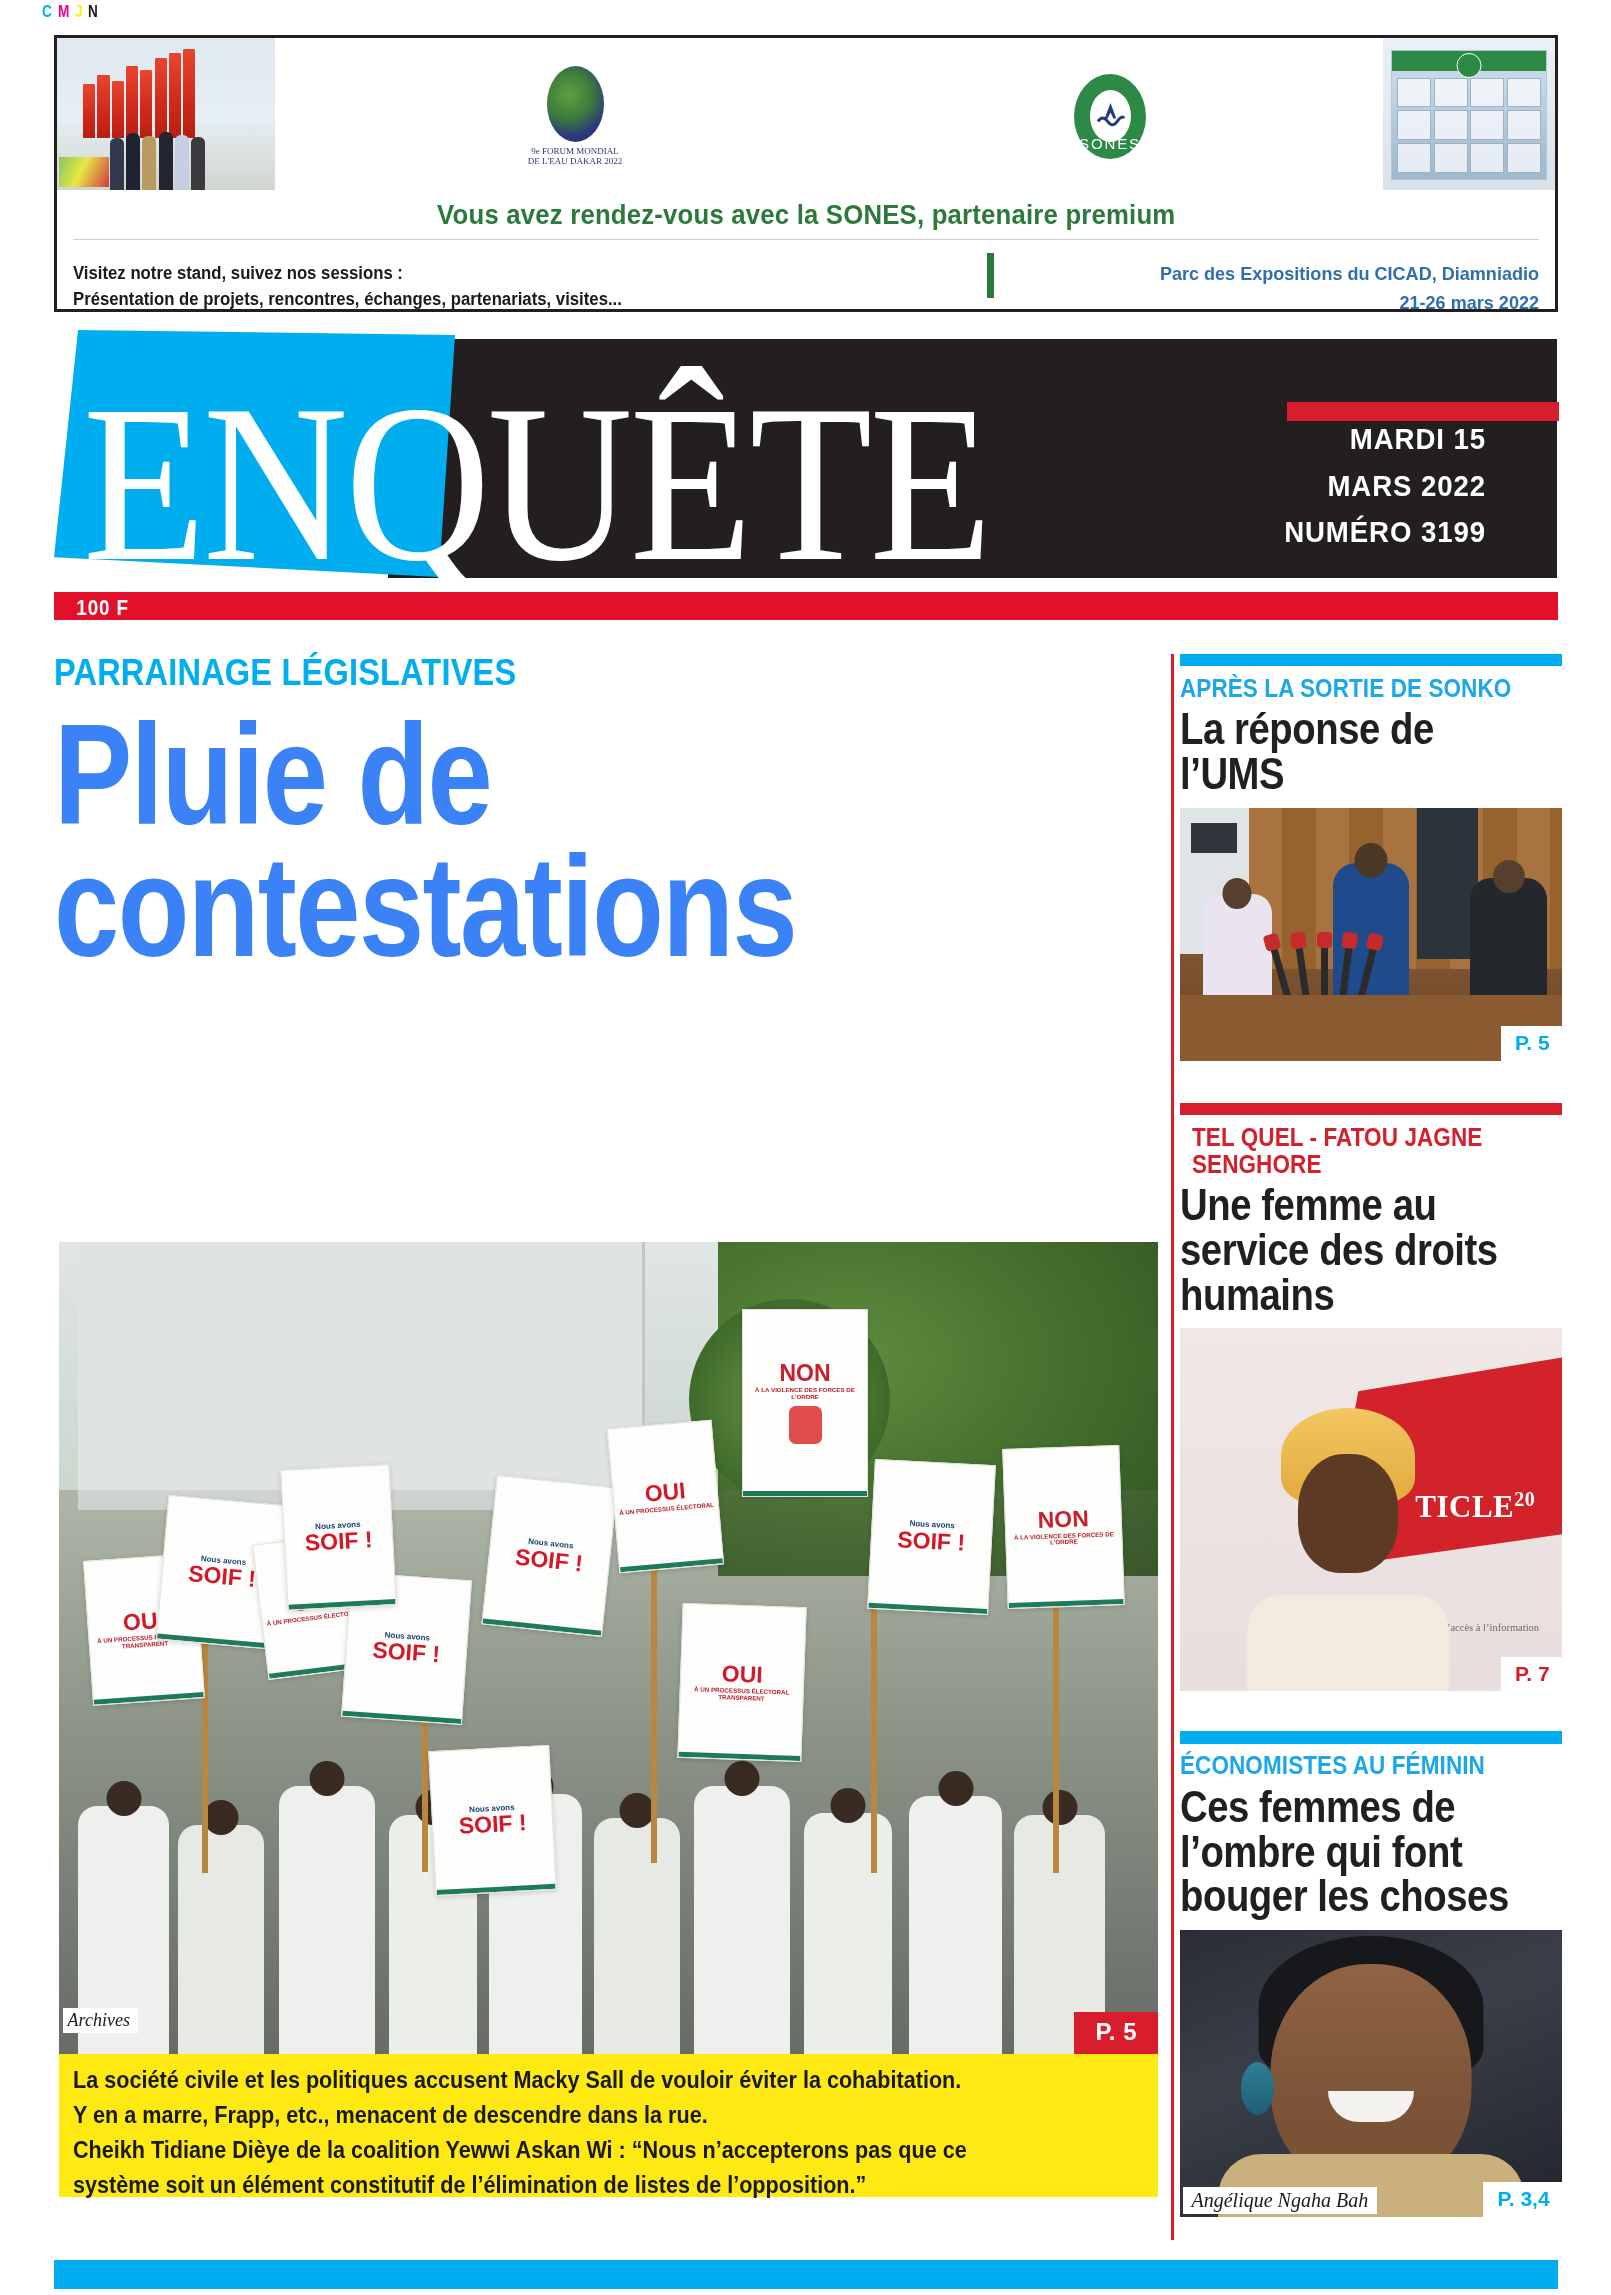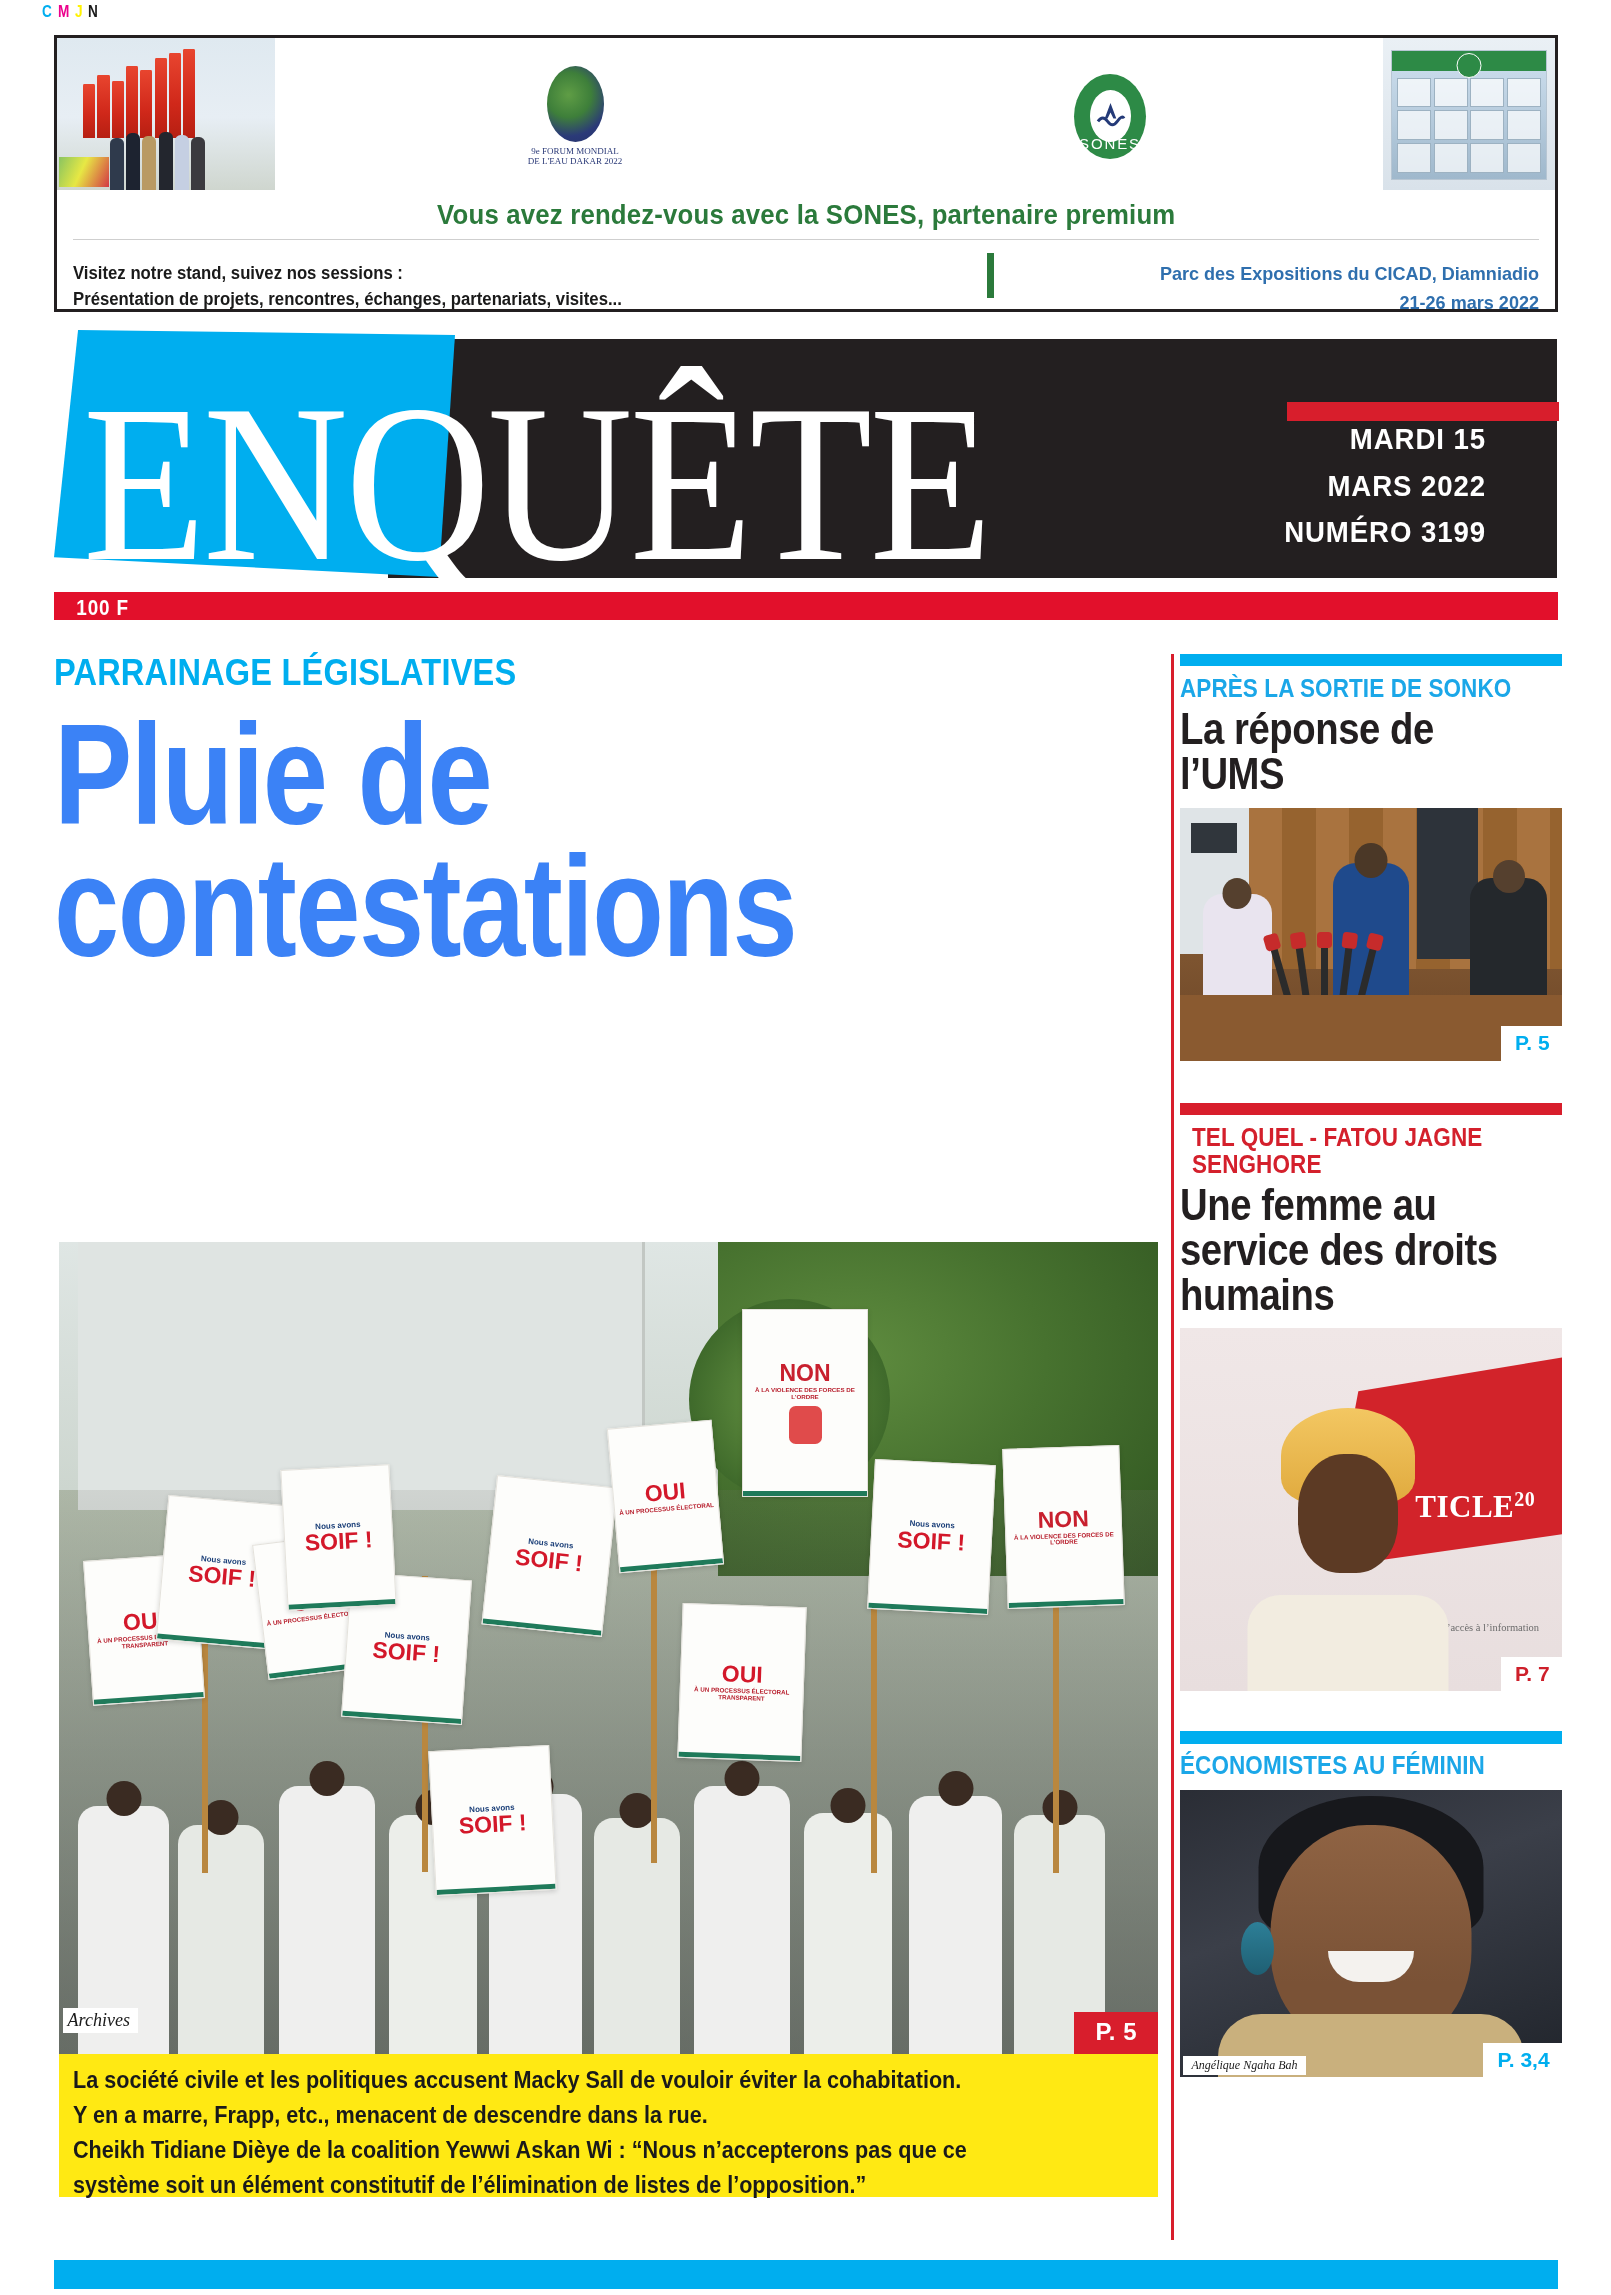--- a/index.html
+++ b/index.html
@@ -166,21 +166,21 @@
   .side-kicker span{display:inline-block;transform:scaleX(.9);transform-origin:left;}
   .k-cyan{color:#1BA7E8;} .k-red{color:#D4202C;margin-left:12px;}
   .side-title{font-family:"Liberation Sans Narrow","Liberation Sans",sans-serif;
       font-weight:800;color:#231F20;font-size:44px;line-height:1.02;letter-spacing:-0.5px;}
   .side-title span{display:block;transform:scaleX(.87);transform-origin:left;}
   .side-photo{position:relative;margin-top:10.5px;overflow:hidden;}
   .pbadge{position:absolute;right:0;bottom:0;background:#fff;font-weight:800;font-size:21px;
       padding:4.8px 12.4px 5.7px 14.3px;font-family:"Liberation Sans Narrow","Liberation Sans",sans-serif;}
   .pb-cyan{color:#00AEEF;} .pb-red{color:#CE1F2A;}
   .cap-name{position:absolute;left:2.9px;bottom:2.9px;background:#fff;padding:1.9px 8.6px;
-      font-family:"Liberation Serif",serif;font-style:italic;font-size:12px;color:#1a1a1a;}
+      font-family:"Liberation Serif",serif;font-style:italic;font-size:20px;color:#1a1a1a;}
 
   
   .photo-presser{height:253px;background:linear-gradient(180deg,#9a6b3d 0%,#7d5430 60%,#6b4526 100%);position:relative;}
   .pp-wall{position:absolute;left:18%;top:0;width:82%;height:64%;
       background:repeating-linear-gradient(90deg,#a9733f 0 33px,#96632f 33px 67px);}
   .pp-dark{position:absolute;left:62%;top:0;width:16%;height:60%;background:#2d333a;}
   .pp-left{position:absolute;left:0;top:0;width:20%;height:58%;background:#dfe4e7;}
   .pp-ac{position:absolute;left:3%;top:6%;width:12%;height:12%;background:#30363c;}
   .pp-table{position:absolute;left:0;right:0;bottom:0;height:26%;background:#8a5a30;}
   .pp-p1{position:absolute;left:6%;bottom:26%;width:18%;height:40%;background:#e9e4ef;border-radius:19px 19px 0 0;}
@@ -504,20 +504,25 @@
         </div>
         <div class="pbadge pb-red">P. 7</div>
       </div>
     </div>
 
     <div class="art" style="margin-top:40px;">
       <div class="bar bar-cyan"></div>
       <div class="side-kicker k-cyan">
         <span>ÉCONOMISTES AU FÉMININ</span>
       </div>
+      <div class="side-title">
+        <span>Ces femmes de</span>
+        <span>l’ombre qui font</span>
+        <span>bouger les choses</span>
+      </div>
       <div class="side-photo photo-portrait">
         <div class="pt-hair"></div>
         <div class="pt-face"></div>
         <div class="pt-smile"></div>
         <div class="pt-ear"></div>
         <div class="pt-body"></div>
         <div class="cap-name">Angélique Ngaha Bah</div>
         <div class="pbadge pb-cyan">P. 3,4</div>
       </div>
     </div>

